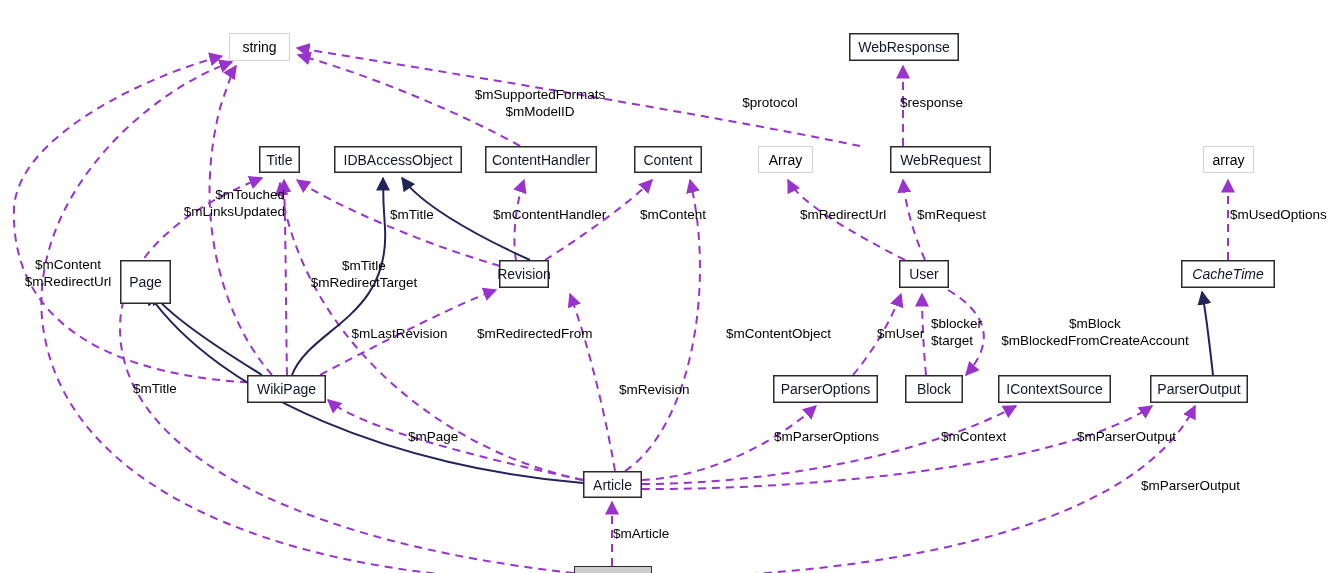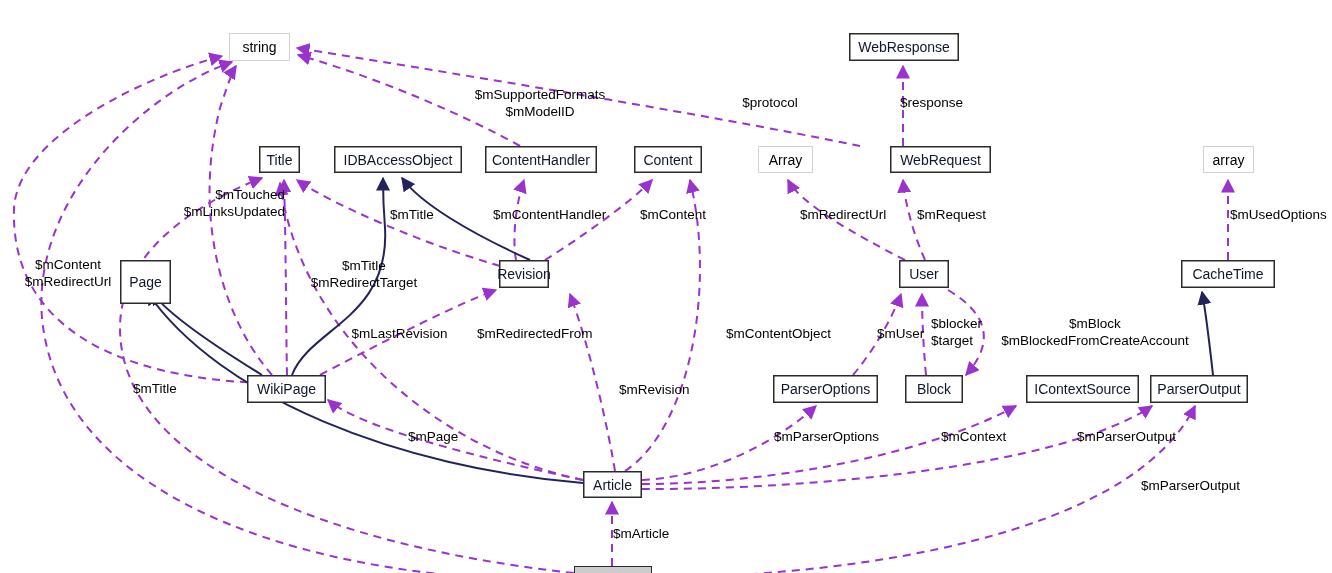--- a/index.html
+++ b/index.html
@@ -151,25 +151,25 @@
       <div class="node solid" style="left: 259px; top: 118px; width: 41px; height: 27px;">Title</div>
       <div class="node solid" style="left: 334px; top: 118px; width: 128px; height: 27px;">IDBAccessObject</div>
       <div class="node solid" style="left: 485px; top: 118px; width: 112px; height: 27px;">ContentHandler</div>
       <div class="node solid" style="left: 634px; top: 118px; width: 68px; height: 27px;">Content</div>
       <div class="node faded" style="left: 758px; top: 118px; width: 55px; height: 27px;">Array</div>
       <div class="node solid" style="left: 890px; top: 118px; width: 101px; height: 27px;">WebRequest</div>
       <div class="node faded" style="left: 1203px; top: 118px; width: 51px; height: 27px;">array</div>
       <div class="node solid" style="left: 120px; top: 232px; width: 51px; height: 44px;">Page</div>
       <div class="node solid" style="left: 499px; top: 232px; width: 50px; height: 28px;">Revision</div>
       <div class="node solid" style="left: 899px; top: 232px; width: 50px; height: 28px;">User</div>
-      <div class="node solid" style="left: 1181px; top: 232px; width: 94px; height: 28px;">CacheTime</div>
+      <div class="node solid" style="left: 1181px; top: 232px; width: 94px; height: 28px; font-style: italic;">CacheTime</div>
       <div class="node solid" style="left: 247px; top: 347px; width: 79px; height: 28px;">WikiPage</div>
       <div class="node solid" style="left: 773px; top: 347px; width: 105px; height: 28px;">ParserOptions</div>
       <div class="node solid" style="left: 905px; top: 347px; width: 58px; height: 28px;">Block</div>
-      <div class="node solid" style="left: 1026px; top: 347px; width: 113px; height: 28px;">IContextSource</div>
+      <div class="node solid" style="left: 998px; top: 347px; width: 113px; height: 28px;">IContextSource</div>
       <div class="node solid" style="left: 1150px; top: 347px; width: 98px; height: 28px;">ParserOutput</div>
       <div class="node solid" style="left: 583px; top: 443px; width: 59px; height: 27px;">Article</div>
       <div class="node current" style="left: 574px; top: 538px; width: 78px; height: 28px;">EditPage</div>
     </div>
   <div id="labels">
       <div class="edge-label" style="left: 440px; top: 58px; width: 200px; text-align: center;">$mSupportedFormats
 $mModelID</div>
       <div class="edge-label" style="left: 735px; top: 66px; width: 70px; text-align: center;">$protocol</div>
       <div class="edge-label" style="left: 900px; top: 66px; width: 90px; text-align: left;">$response</div>
       <div class="edge-label" style="left: 175px; top: 158px; width: 110px; text-align: right;">$mTouched

